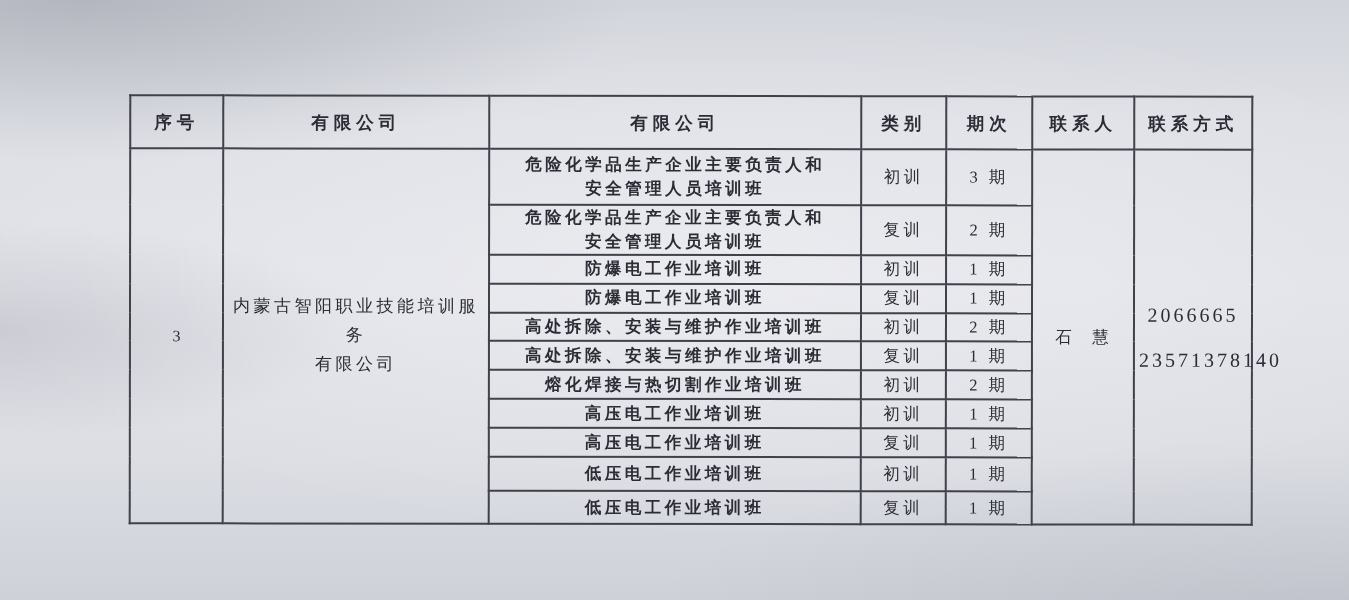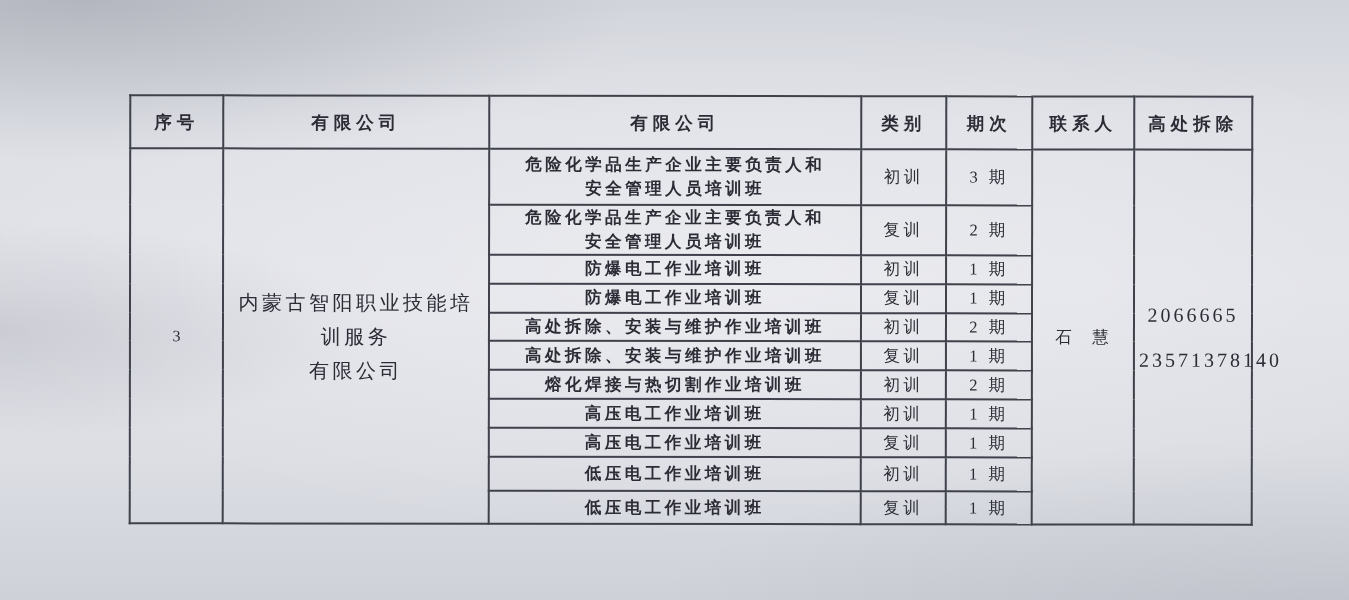--- a/index.html
+++ b/index.html
@@ -60,21 +60,21 @@
   tbody tr:nth-child(10) { height: 34px; }
   tbody tr:nth-child(11) { height: 33px; }
   td.cname {
     white-space: pre-line;
     line-height: 1.45;
     font-weight: bold;
   }
   td.inst {
     white-space: pre-line;
     line-height: 1.7;
-    font-size: 20px;
+    font-size: 17px;
   }
   td.serial { font-size: 16px; letter-spacing: 0; }
   td.person { letter-spacing: 2px; }
   td.phone { font-size: 20px; letter-spacing: 3px; }
   td.phone .phone-line-1 { margin-bottom: 22px; }
 </style>
 </head>
 <body>
 
 <div class="paper">
@@ -89,21 +89,21 @@
       <col style="width:118px">
     </colgroup>
     <thead>
       <tr>
         <th>序号</th>
         <th>有限公司</th>
         <th>有限公司</th>
         <th>类别</th>
         <th>期次</th>
         <th>联系人</th>
-        <th>高处拆除</th>
+        <th>联系方式</th>
       </tr>
     </thead>
     <tbody>
       <tr>
         <td class="serial" rowspan="11">3</td>
         <td class="inst" rowspan="11">内蒙古智阳职业技能培训服务
 有限公司</td>
         <td class="cname">危险化学品生产企业主要负责人和
 安全管理人员培训班</td>
         <td class="cat">初训</td>

